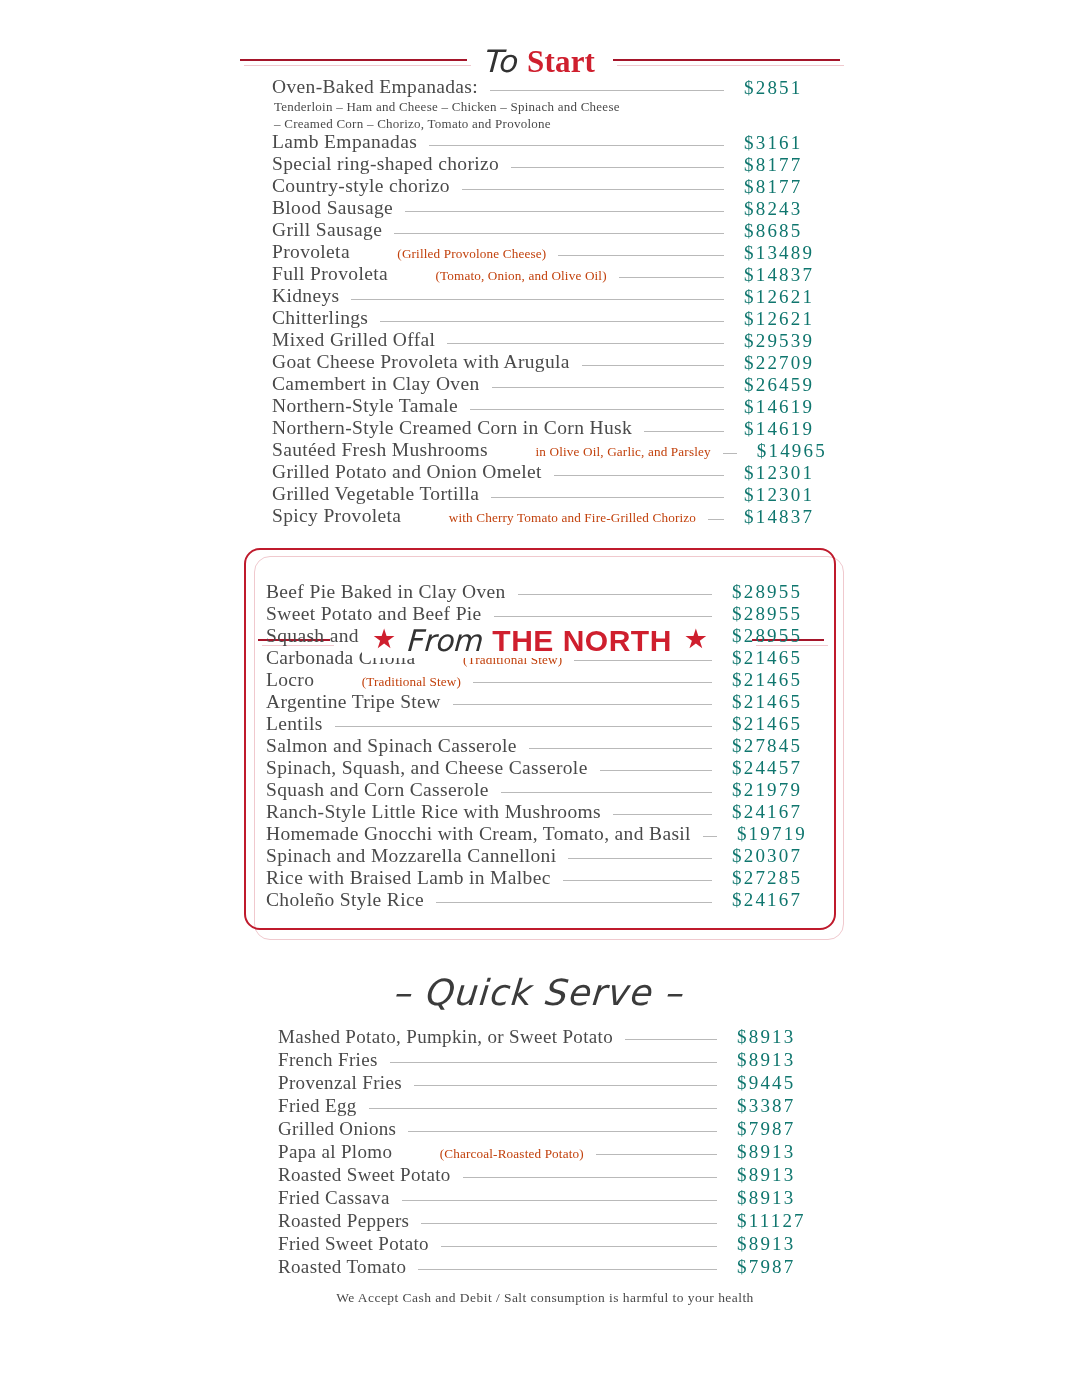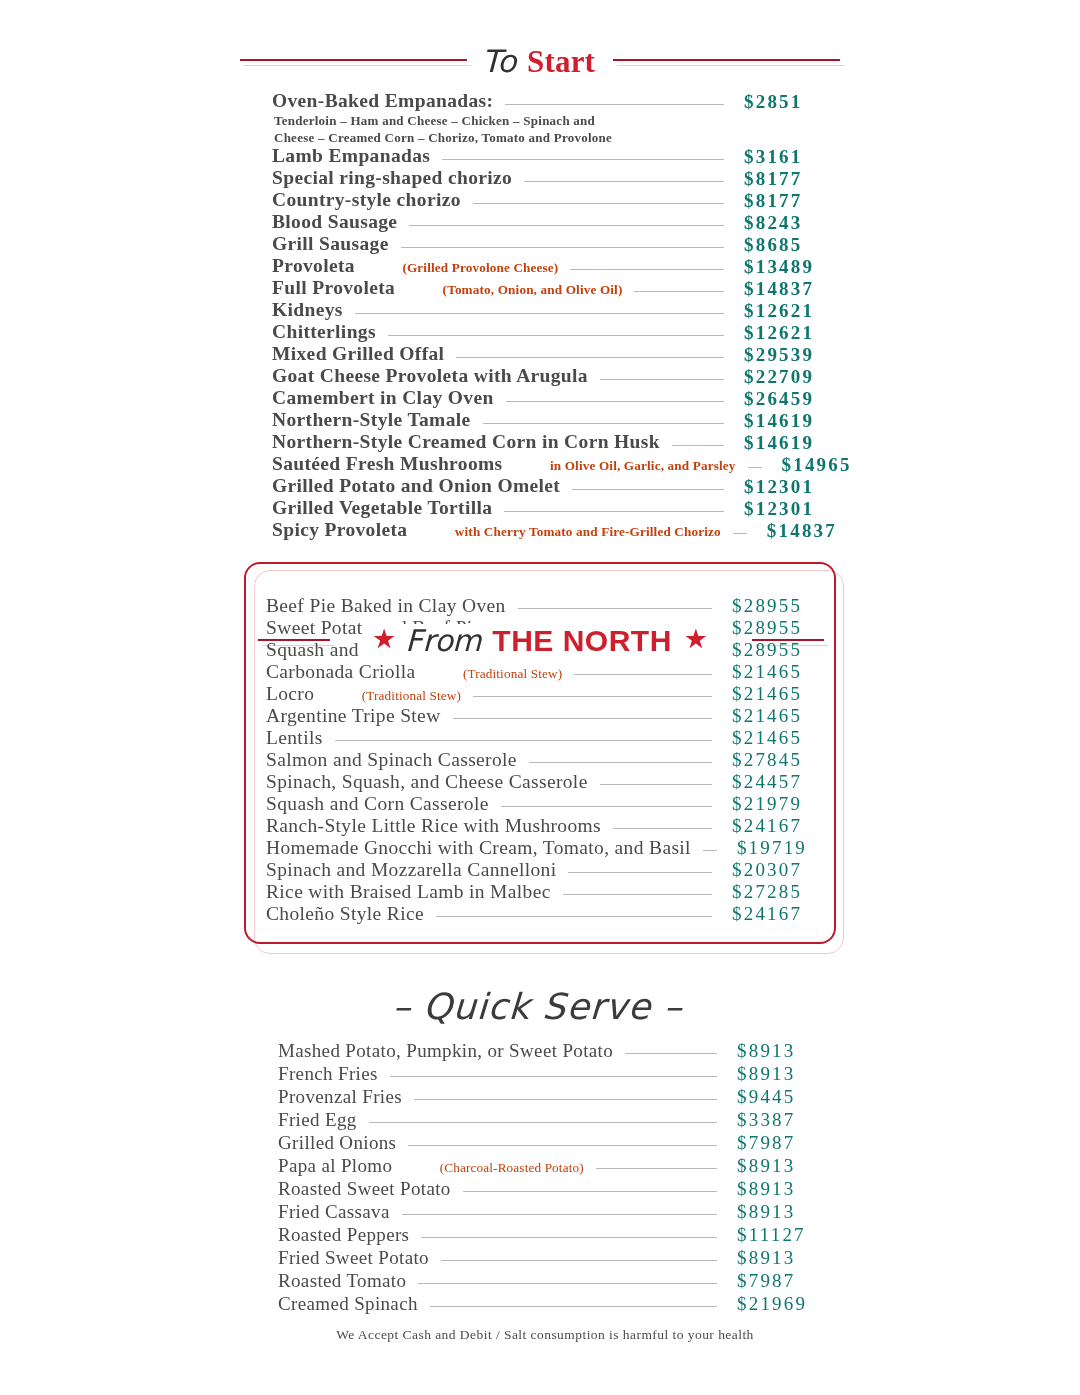--- a/index.html
+++ b/index.html
@@ -128,23 +128,22 @@
     letter-spacing: 0.25px;
     line-height: 1.28;
     margin: 2px 0 0 2px;
     max-width: 350px;
     font-family: "Liberation Serif", serif;
   }
 
   
   #start-list {
     width: 558px;
-    margin-top: 14px;
+    margin-top: 0;
     margin-left: 272px;
-    font-weight: bold;
   }
   #start-list .mrow { margin-bottom: 2.5px; }
   #start-list li { padding-bottom: 0px; }
 
   
   #north-wrap {
     position: relative;
     width: 592px;
     margin: 22px auto 0 auto;
     margin-left: 244px;
@@ -616,24 +615,17 @@
           <span class="pr price-col">$8913</span>
         </div>
       </li>
       <li>
         <div class="mrow">
           <span class="nm">Roasted Tomato</span>
           <span class="dots"></span>
           <span class="pr price-col">$7987</span>
         </div>
       </li>
-      <li>
-        <div class="mrow">
-          <span class="nm">Creamed Spinach</span>
-          <span class="dots"></span>
-          <span class="pr price-col">$21969</span>
-        </div>
-      </li>
     </ul>
 
   <div class="footer-note">We Accept Cash and Debit / Salt consumption is harmful to your health</div>
 
 </div>
 
 </body></html>

